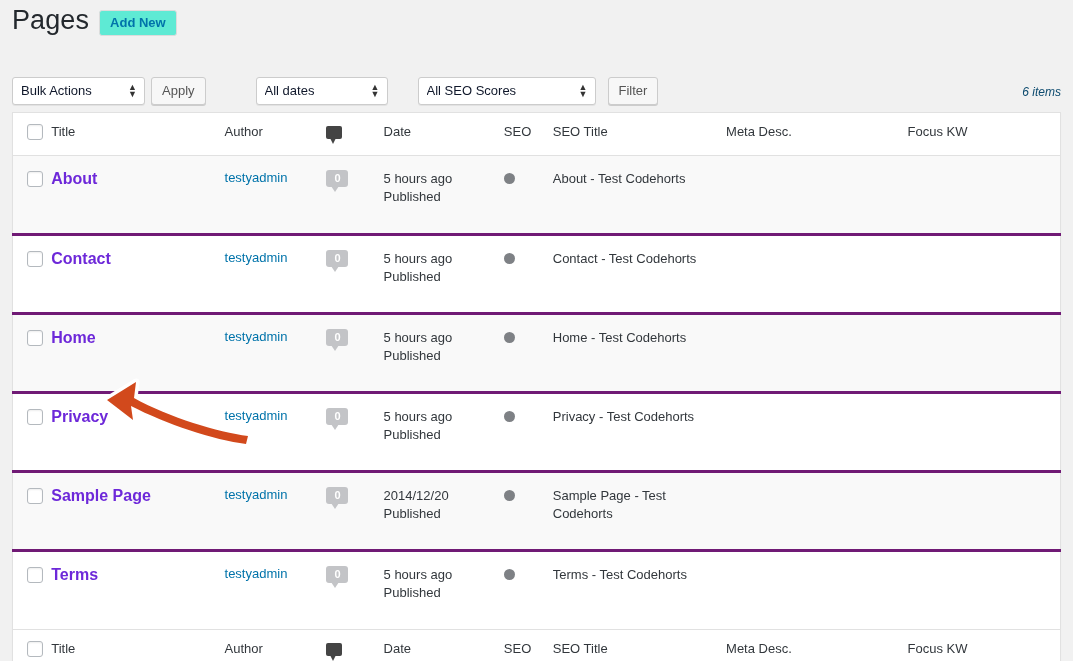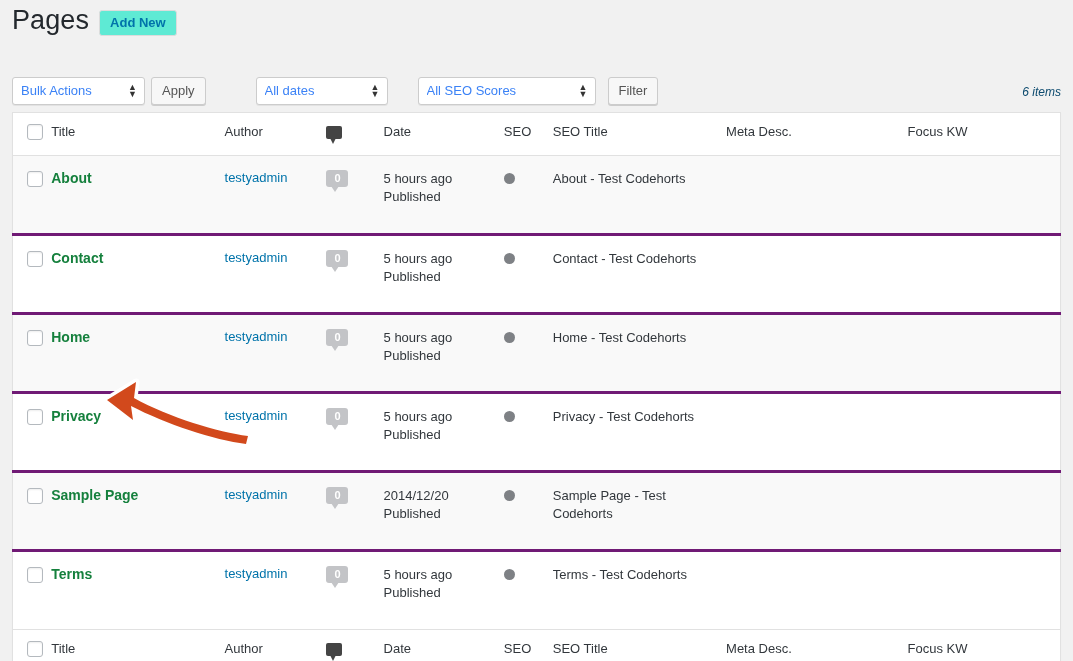--- a/index.html
+++ b/index.html
@@ -121,21 +121,21 @@
   .wp-select {
     position: relative;
     display: inline-block;
   }
   .wp-select select {
     -webkit-appearance: none;
     -moz-appearance: none;
     appearance: none;
     font-family: "Liberation Sans", sans-serif;
     font-size: 13px;
-    color: #3b82f6;
+    color: #0f172a;
     background: #fff;
     border: 1px solid #ccc;
     border-radius: 3px;
     height: 28px;
     line-height: 26px;
     padding: 0 26px 0 8px;
     cursor: pointer;
     box-shadow: 0 1px 0 rgba(0,0,0,0.06);
   }
   .wp-select .arrows {
@@ -199,23 +199,23 @@
   tbody tr:first-child { border-top: none; }
   tbody tr.alt { background: #f9f9f9; }
   tbody td {
     padding: 14px 8px 14px 0;
     height: 79px;
     color: #32373c;
   }
   tbody td.col-cb { padding-top: 15px; }
 
   .row-title {
-    color: #15803d;
+    color: #6d28d9;
     font-weight: bold;
-    font-size: 14px;
+    font-size: 16px;
     text-decoration: none;
     cursor: pointer;
   }
   .author-link {
     color: #0073aa;
     text-decoration: none;
     font-size: 13px;
     cursor: pointer;
   }
   .date-cell { line-height: 1.45; color: #32373c; }

